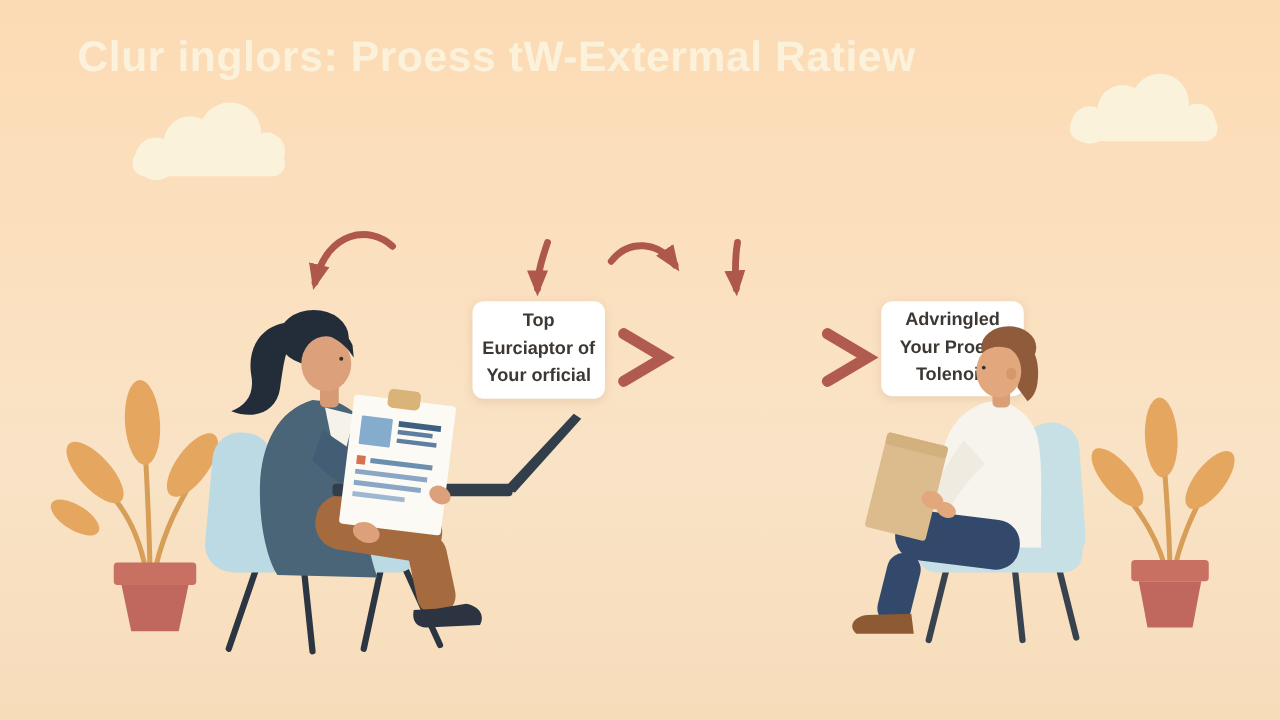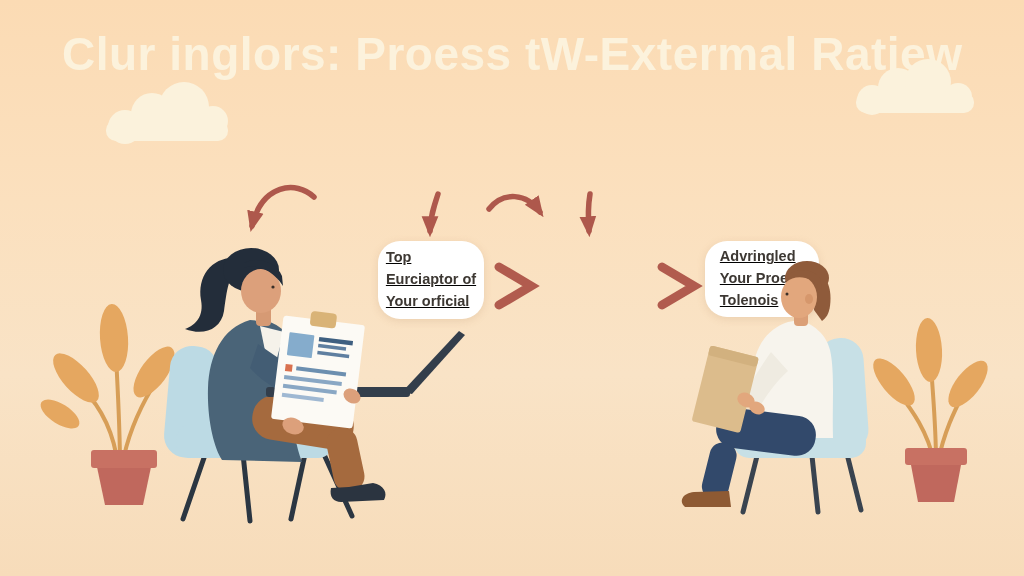--- a/index.html
+++ b/index.html
@@ -3,29 +3,29 @@
 <meta charset="utf-8">
 <style>
   html,body{margin:0;padding:0;}
   .canvas{
     position:relative;width:1024px;height:576px;overflow:hidden;
     background:linear-gradient(180deg,#FBDBB4 0%,#FBE0BE 35%,#F9E3C6 65%,#F7DCBA 100%);
     font-family:"Liberation Sans",sans-serif;
   }
   .title{
     position:absolute;left:62px;top:27px;
-    font-size:46px;font-weight:700;letter-spacing:0.5px;
+    font-size:34px;font-weight:700;letter-spacing:0.5px;
     color:#FCF2DC;white-space:nowrap;
   }
   .scene{position:absolute;left:0;top:0;z-index:3;pointer-events:none;}
   .cards{position:absolute;left:0;top:0;width:100%;height:100%;z-index:2;}
   .card{
-    position:absolute;background:#FFFFFF;border-radius:22px;
+    position:absolute;background:#FFFFFF;border-radius:9px;
     box-shadow:0 2px 8px rgba(176,130,90,0.20);
-    display:flex;align-items:center;justify-content:center;text-align:left;text-decoration:underline;
+    display:flex;align-items:center;justify-content:center;text-align:center;
   }
   .card-text{
     white-space:pre-line;font-size:14.5px;line-height:1.5;
     font-weight:700;color:#3D3833;padding:4px;
   }
   .card1{left:378px;top:241px;width:106px;height:78px;}
   .card2{left:537px;top:241px;width:112px;height:78px;}
   .card3{left:705px;top:241px;width:114px;height:76px;}
   .arrow{stroke:#AE584C;stroke-width:5.5;fill:none;stroke-linecap:round;}
   .chev{stroke:#B15B4E;stroke-width:9;fill:none;stroke-linecap:round;stroke-linejoin:miter;}

